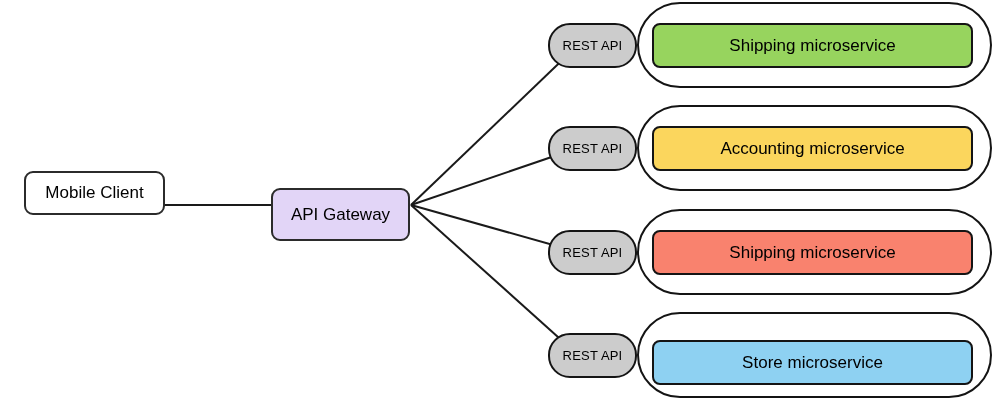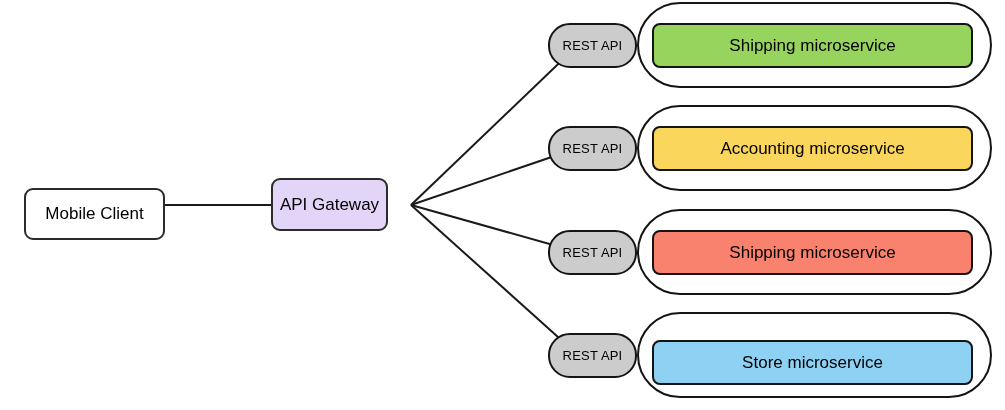--- a/index.html
+++ b/index.html
@@ -34,29 +34,29 @@
     justify-content: center;
     border: 2px solid #2b2b2b;
     border-radius: 9px;
     box-sizing: border-box;
     font-size: 17px;
     color: #000000;
     text-align: center;
   }
   .client-node {
     left: 24px;
-    top: 188px;
+    top: 171px;
     width: 141px;
-    height: 52px;
+    height: 44px;
     background: #ffffff;
   }
   .gateway-node {
     left: 271px;
-    top: 178px;
-    width: 117px;
+    top: 188px;
+    width: 139px;
     height: 53px;
   }
   .container {
     position: absolute;
     left: 637px;
     width: 355px;
     height: 86px;
     border: 2px solid #141414;
     border-radius: 43px;
     box-sizing: border-box;

